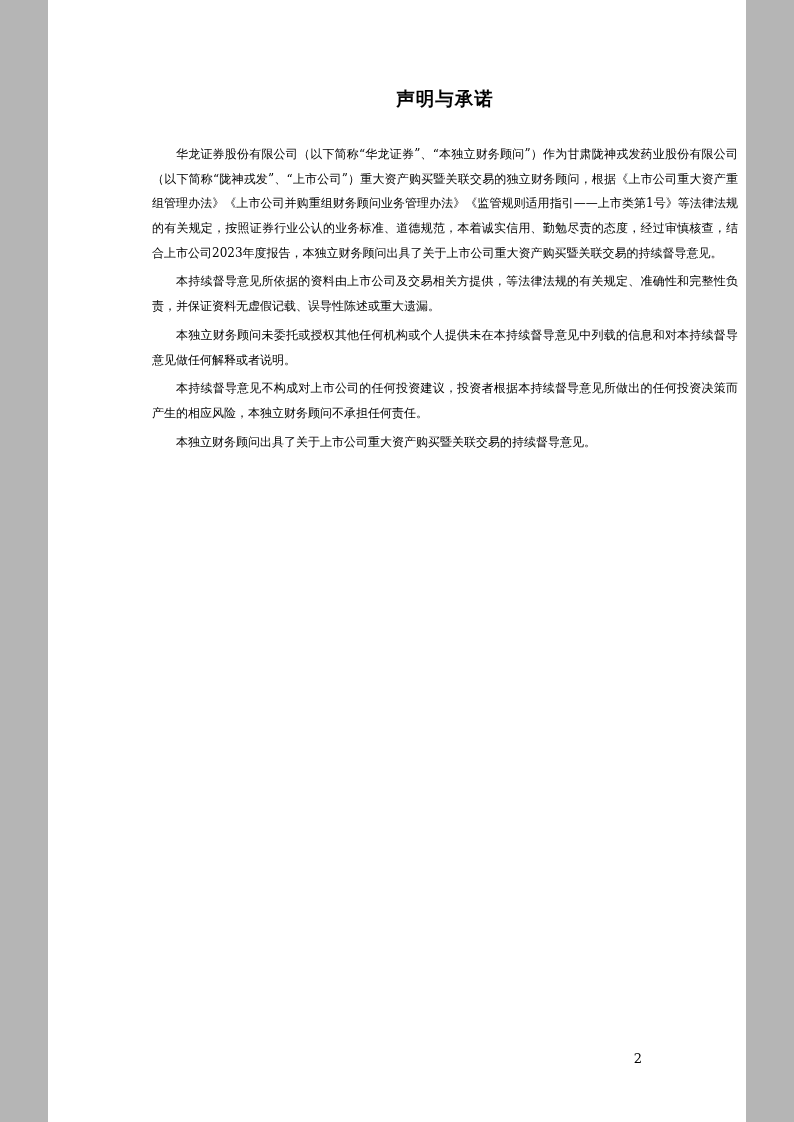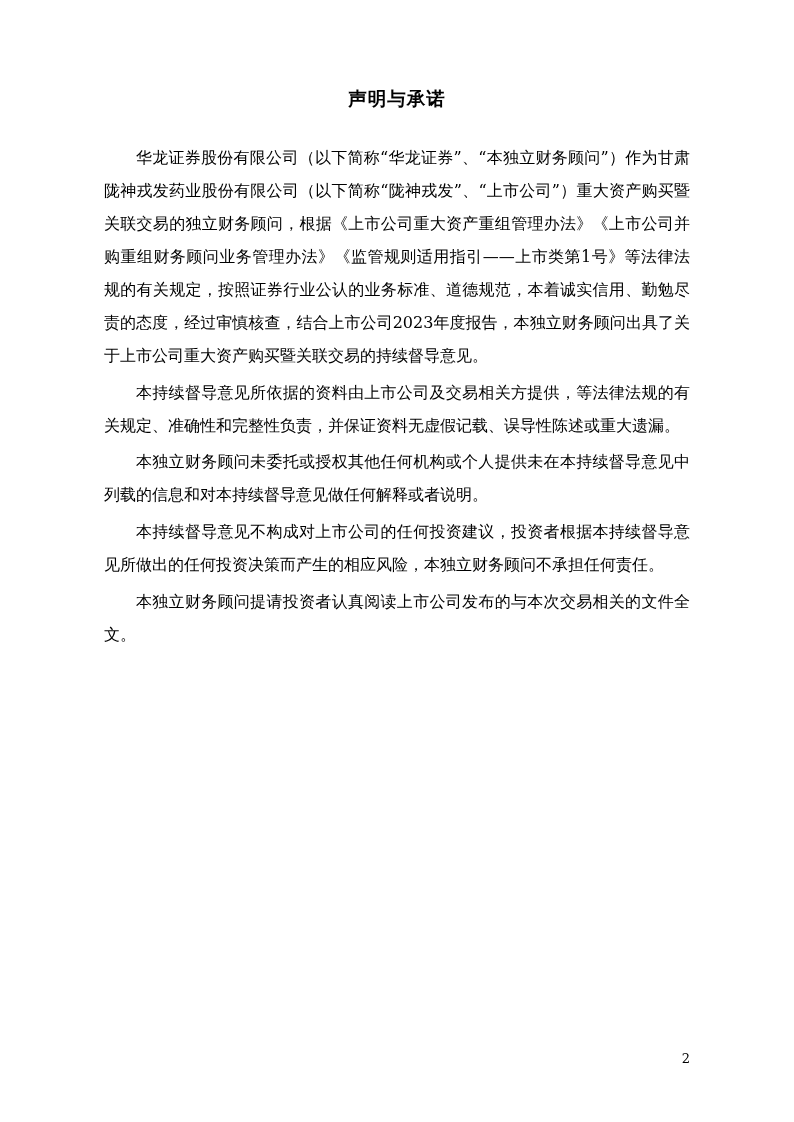--- a/index.html
+++ b/index.html
@@ -1,21 +1,21 @@
 <!DOCTYPE html>
 <html><head>
 <meta charset="utf-8">
 <style>
   html, body {
     margin: 0;
     padding: 0;
     background: #b5b5b5;
   }
   .page {
-    width: 794px;
+    width: 698px;
     height: 1122px;
     background: #ffffff;
     position: relative;
     margin: 0 auto;
     box-sizing: border-box;
     font-family: "DejaVu Serif", "Liberation Serif", serif;
     color: #000000;
     overflow: hidden;
   }
   .content {
@@ -27,21 +27,21 @@
   .doc-title {
     text-align: center;
     font-family: "DejaVu Sans", "Liberation Sans", sans-serif;
     font-weight: bold;
     font-size: 18.5px;
     letter-spacing: 1px;
     margin: 0 0 30px 0;
     line-height: 1.4;
   }
   .para {
-    font-size: 16px;
+    font-size: 12px;
     line-height: 2.06;
     text-align: justify;
     text-justify: inter-ideograph;
     text-indent: 2em;
     margin: 0 0 4px 0;
     word-break: break-all;
   }
   .page-number {
     position: absolute;
     right: 104px;
@@ -54,16 +54,16 @@
 </head>
 <body>
 
 <div class="page">
   <div class="content">
     <h1 class="doc-title">声明与承诺</h1>
     <p class="para">华龙证券股份有限公司（以下简称“华龙证券”、“本独立财务顾问”）作为甘肃陇神戎发药业股份有限公司（以下简称“陇神戎发”、“上市公司”）重大资产购买暨关联交易的独立财务顾问，根据《上市公司重大资产重组管理办法》《上市公司并购重组财务顾问业务管理办法》《监管规则适用指引——上市类第1号》等法律法规的有关规定，按照证券行业公认的业务标准、道德规范，本着诚实信用、勤勉尽责的态度，经过审慎核查，结合上市公司2023年度报告，本独立财务顾问出具了关于上市公司重大资产购买暨关联交易的持续督导意见。</p>
     <p class="para">本持续督导意见所依据的资料由上市公司及交易相关方提供，等法律法规的有关规定、准确性和完整性负责，并保证资料无虚假记载、误导性陈述或重大遗漏。</p>
     <p class="para">本独立财务顾问未委托或授权其他任何机构或个人提供未在本持续督导意见中列载的信息和对本持续督导意见做任何解释或者说明。</p>
     <p class="para">本持续督导意见不构成对上市公司的任何投资建议，投资者根据本持续督导意见所做出的任何投资决策而产生的相应风险，本独立财务顾问不承担任何责任。</p>
-    <p class="para">本独立财务顾问提请投资者认真阅读上市公司发布的与本次交易相关的文件全文。</p>
+    <p class="para">本独立财务顾问出具了关于上市公司重大资产购买暨关联交易的持续督导意见。</p>
   </div>
   <div class="page-number">2</div>
 </div>
 
 </body></html>

